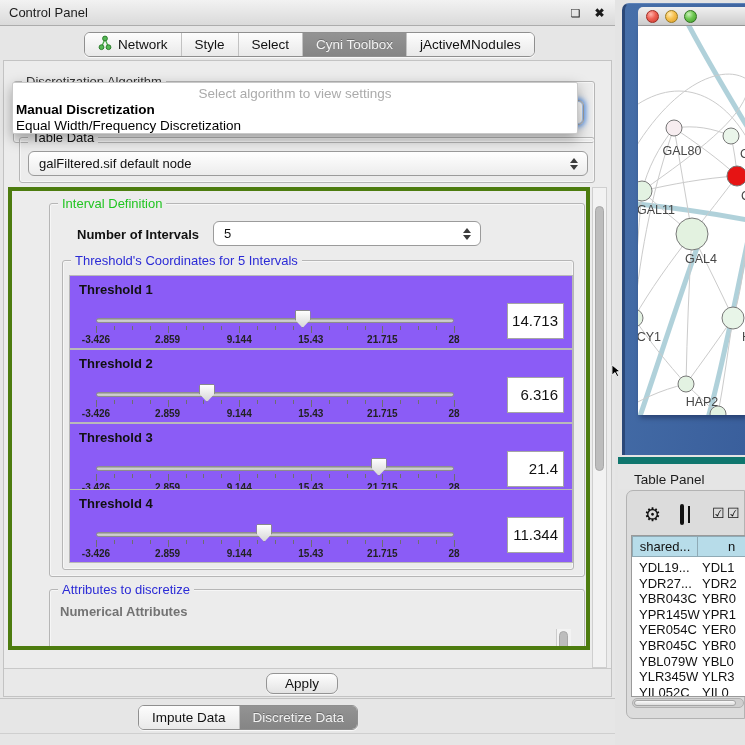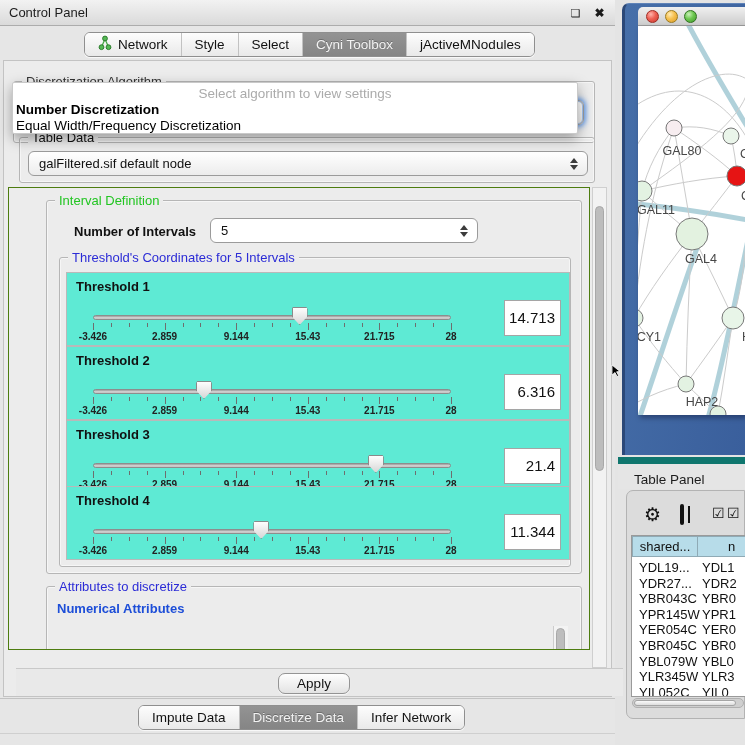--- a/index.html
+++ b/index.html
@@ -51,21 +51,21 @@
   
   #algo-popup { left:12px; top:82px; width:566px; height:52px; background:#FFFFFF;
     border:1px solid #C9C9C9; border-radius:2px; z-index:40;
     box-shadow:0 5px 14px rgba(0,0,0,.35); font-size:13.5px; }
   #algo-prompt { position:absolute; left:0; right:0; top:3px; text-align:center;
     color:#ABABAB; }
   .algo-item { position:absolute; left:3px; font-size:13.5px; color:#000; }
 
   
   .thr-panel { position:absolute; left:6px; width:504px; height:74px;
-    border:1px solid #B9B9B9; background:#5eead4;padding-left:38px; }
+    border:1px solid #B9B9B9; background:#8b5cf6;padding-left:38px; }
   .thr-label { position:absolute; left:9px; top:6px; font-size:13px; font-weight:bold; color:#111; }
   .thr-track { position:absolute; left:26px; top:42px; width:358px; height:5px;
     border:1px solid #8D8D8D; border-radius:3px;
     background:linear-gradient(#9A9A9A,#D2D2D2 55%,#C2C2C2); }
   .thr-thumb { position:absolute; top:34px; width:16px; height:18px;
     background:linear-gradient(#FEFEFE,#D7D7D7); border:1px solid #8A8A8A;
     clip-path:polygon(8% 0,92% 0,100% 12%,100% 52%,50% 100%,0 52%,0 12%); }
   .tickmark { position:absolute; width:1px; background:#6E6E6E; }
   .ticklabel { position:absolute; top:58px; font-size:10px; font-weight:bold;
     color:#222; transform:translateX(-50%); white-space:nowrap; }
@@ -178,21 +178,21 @@
         <span class="grouptitle" style="color:#111;">Table Data</span>
         <div class="combo" style="left:8px; top:13px; width:560px; height:25px;">
           <span>galFiltered.sif default node</span>
           <div class="spinner">
               <i class="up"></i>
               <i class="down"></i>
             </div>
         </div>
       </div>
 
-      <div class="abs" style="left:4px; top:126px; width:582px; height:463px; border:1px solid #4d7c0f;
+      <div class="abs" style="left:4px; top:126px; width:582px; height:463px; border:4px solid #4d7c0f;
            background:#ECECEC; overflow:hidden;">
 
         <div class="groupbox" style="left:37px; top:12px; width:536px; height:374px;">
           <span class="grouptitle" style="color:#22C522;">Interval Definition</span>
 
           <span class="abs" style="left:27px; top:23px; font-size:13px; font-weight:bold; color:#111;">Number of Intervals</span>
           <div class="combo" style="left:163px; top:17px; width:268px; height:25px; background:#FFFFFF;">
             <span>5</span>
             <div class="spinner">
                 <i class="up"></i>
@@ -334,49 +334,46 @@
                   <div class="ticklabel" style="left: 384px;">28</div>
                   <div class="thr-thumb" style="left: 186.257px;"></div>
                   <div class="thr-value">11.344</div>
                 </div>
               </div>
           </div>
         </div>
 
         <div class="groupbox" style="left:37px; top:398px; width:536px; height:120px;">
           <span class="grouptitle" style="color:#2B2BD6;">Attributes to discretize</span>
-          <span class="abs" style="left:10px; top:14px; font-size:13px; font-weight:bold; color:#1d4ed8;">Numerical Attributes</span>
+          <span class="abs" style="left:10px; top:14px; font-size:13px; font-weight:bold; color:#737373;">Numerical Attributes</span>
           <div class="vscroll" style="left:506px; top:39px; width:15px; height:48px;">
             <div class="vthumb" style="left:2px; top:2px; width:9px; height:40px;"></div>
           </div>
         </div>
       </div>
 
       <div class="vscroll" style="position:absolute; left:588px; top:126px; width:15px; height:481px;
            border:1px solid #CFCFCF; background:#F2F2F2;">
         <div class="vthumb" style="left:2px; top:18px; width:9px; height:265px;"></div>
       </div>
 
-      <div class="abs" style="left:12px; top:607px; width:607px; height:28px; background:#E9E9E9;
+      <div class="abs" style="left:0; top:607px; width:607px; height:28px; background:#E9E9E9;
            border-top:1px solid #C9C9C9;">
         <button class="aqua-btn" style="left:262px; top:4px; width:72px; height:21px;">Apply</button>
       </div>
     </div>
 
     <div class="bottom-strip abs" style="top:698px; height:47px; border-top:1px solid #C2C2C2;">
       <div class="abs" style="left:138px; top:6px;">
         <div class="tabstrip" id="bottom-tabs">
             <div class="tabseg">
               <span>Impute Data</span>
             </div>
             <div class="tabseg sel">
               <span>Discretize Data</span>
-            </div>
-            <div class="tabseg">
-              <span>Infer Network</span>
             </div>
           </div>
       </div>
       <div class="abs" style="left:0; top:34px; width:615px; border-top:1px solid #CFCFCF;"></div>
     </div>
   </div>
 
   <div id="net-frame" class="abs"></div>
   <div id="net-titlebar" class="abs">
     <span class="tlight" style="left:8px;  background:radial-gradient(circle at 35% 30%, #FFB4AC, #EE6054 45%, #C93A30); border:1px solid #9E2B23;"></span>
@@ -488,18 +485,18 @@
         </div>
       </div>
   </div>
   <div id="tp-hscroll" class="abs">
     <div id="tp-hthumb"></div>
   </div>
 
   <div id="algo-popup" class="abs">
     <div id="algo-prompt">Select algorithm to view settings</div>
     <div id="algo-items">
-        <div class="algo-item" style="top: 19px; font-weight: bold;">Number Discretization</div>
+        <div class="algo-item" style="top: 19px; font-weight: bold;">Manual Discretization</div>
         <div class="algo-item" style="top: 35px;">Equal Width/Frequency Discretization</div>
       </div>
   </div>
 
 </div>
 
 </body></html>

